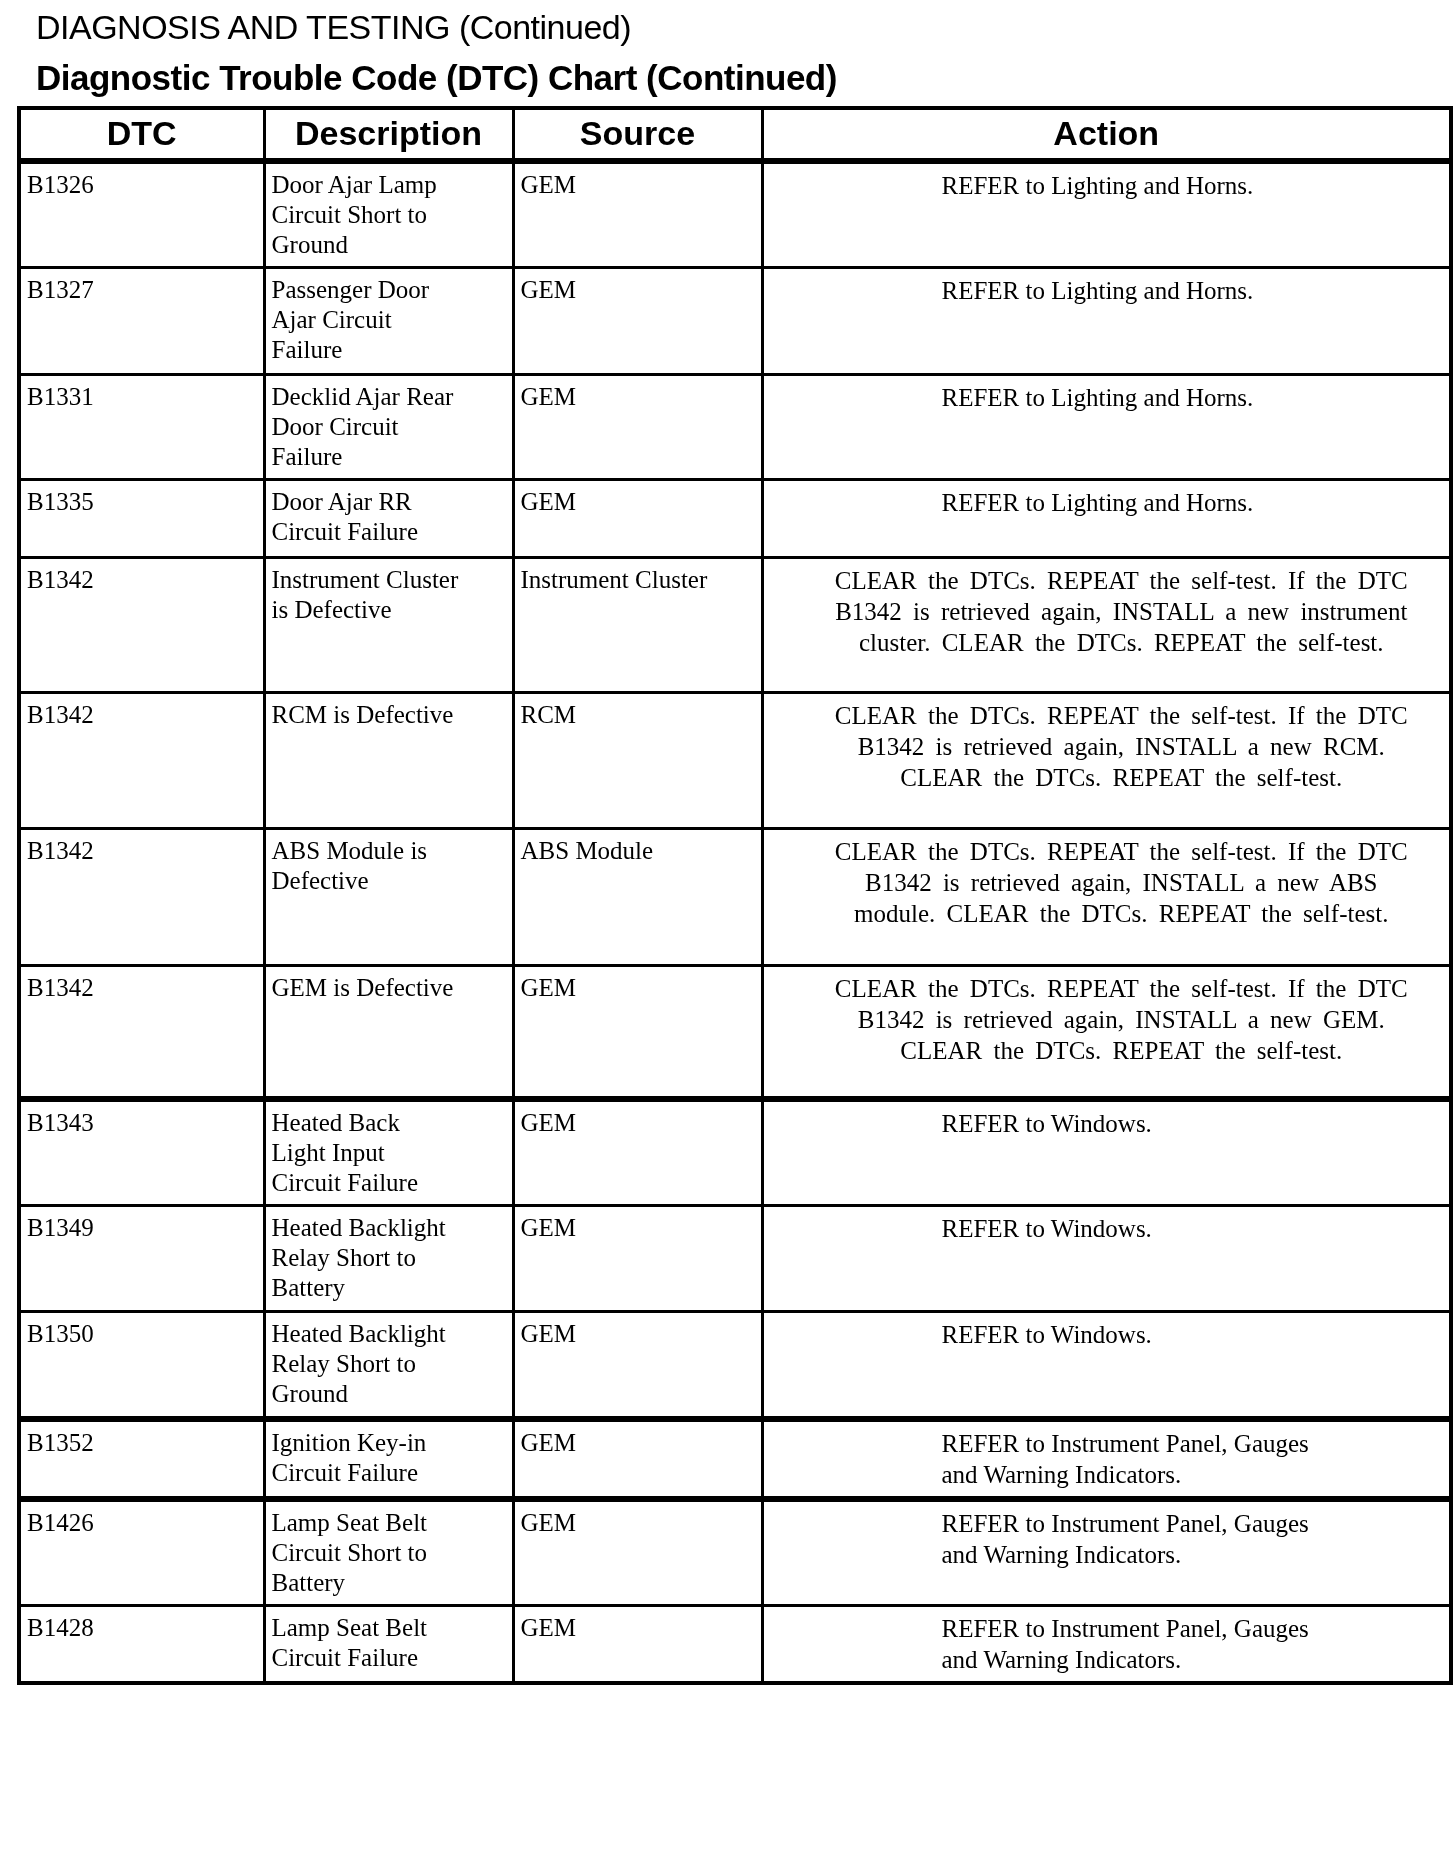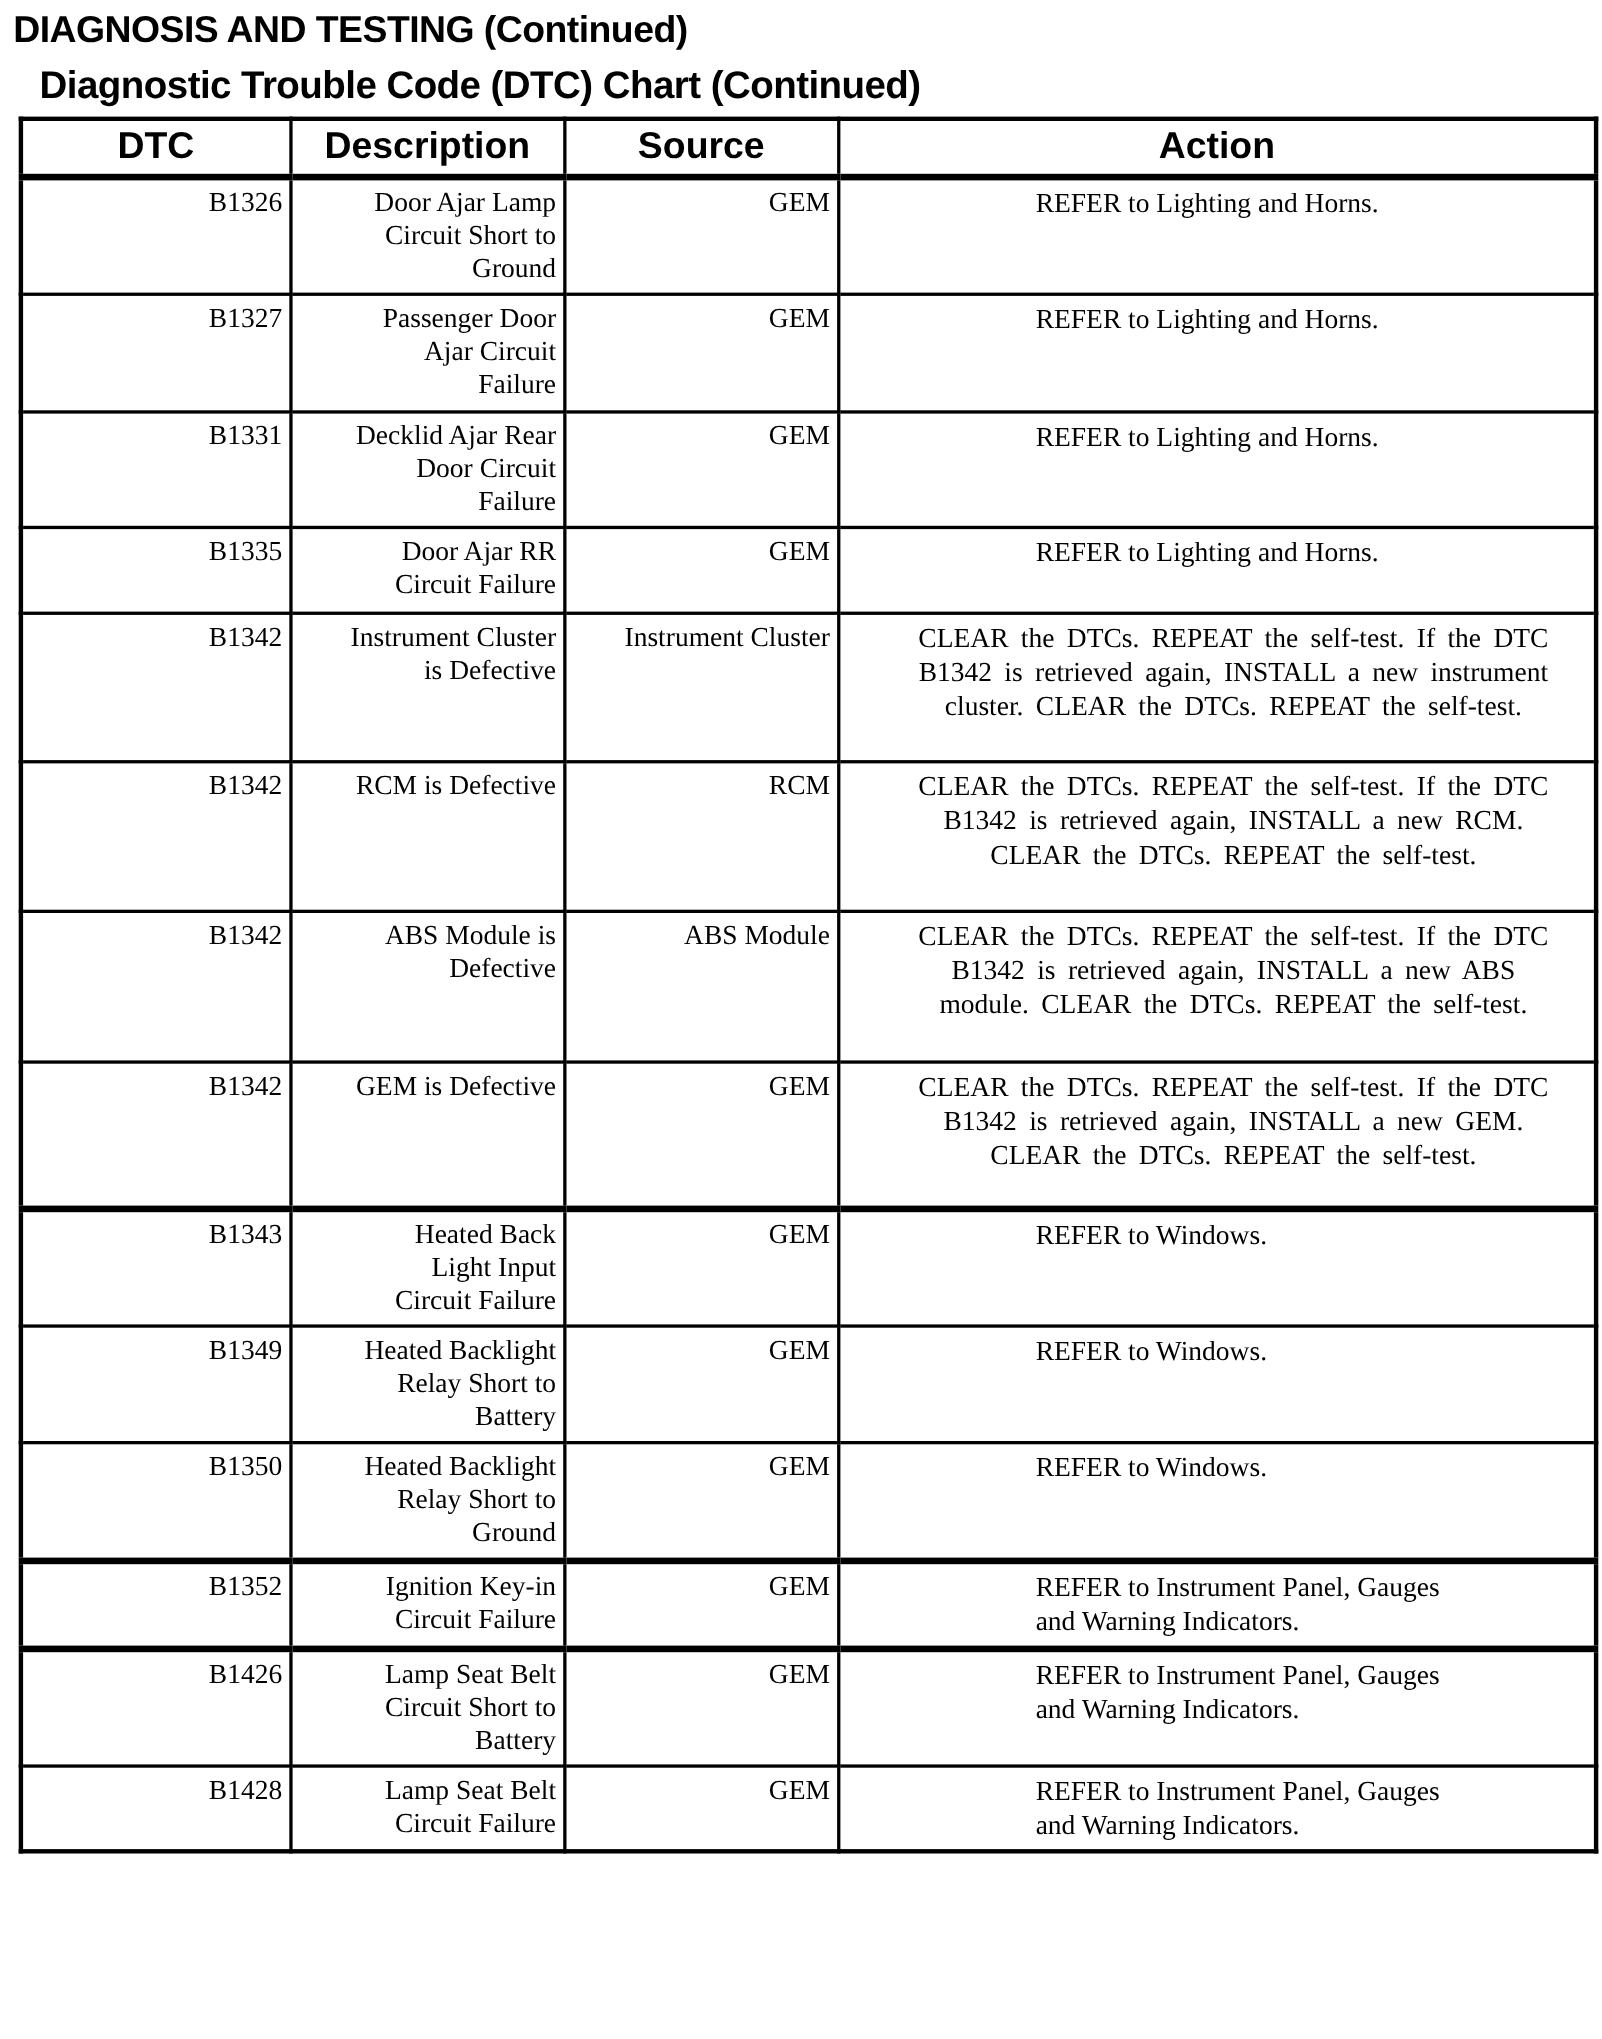--- a/index.html
+++ b/index.html
@@ -11,24 +11,24 @@
   .page {
     position: relative;
     width: 1456px;
     height: 1854px;
     background: #ffffff;
     font-family: "Liberation Serif", "DejaVu Serif", serif;
     overflow: hidden;
   }
   .page-title {
     position: absolute;
-    left: 12px;
+    left: 36px;
     top: 8px;
     font-family: "Liberation Sans", "DejaVu Sans", sans-serif;
-    font-weight: bold;
+    font-weight: normal;
     font-size: 34px;
     letter-spacing: -0.5px;
     white-space: nowrap;
   }
   .page-subtitle {
     position: absolute;
     left: 36px;
     top: 58px;
     font-family: "Liberation Sans", "DejaVu Sans", sans-serif;
     font-weight: bold;
@@ -60,21 +60,21 @@
     vertical-align: middle;
   }
   .dtc-table tr.thick-top td {
     border-top-width: 6px;
   }
   .dtc-table td {
     font-size: 25px;
     line-height: 30px;
   }
   td.dtc, td.description, td.source {
-    text-align: right;
+    text-align: left;
     white-space: pre-line;
     padding: 6px 6px;
   }
   td.action {
     padding: 6px 14px;
     line-height: 31px;
   }
   td.action.indent {
     text-align: left;
     white-space: pre-line;

